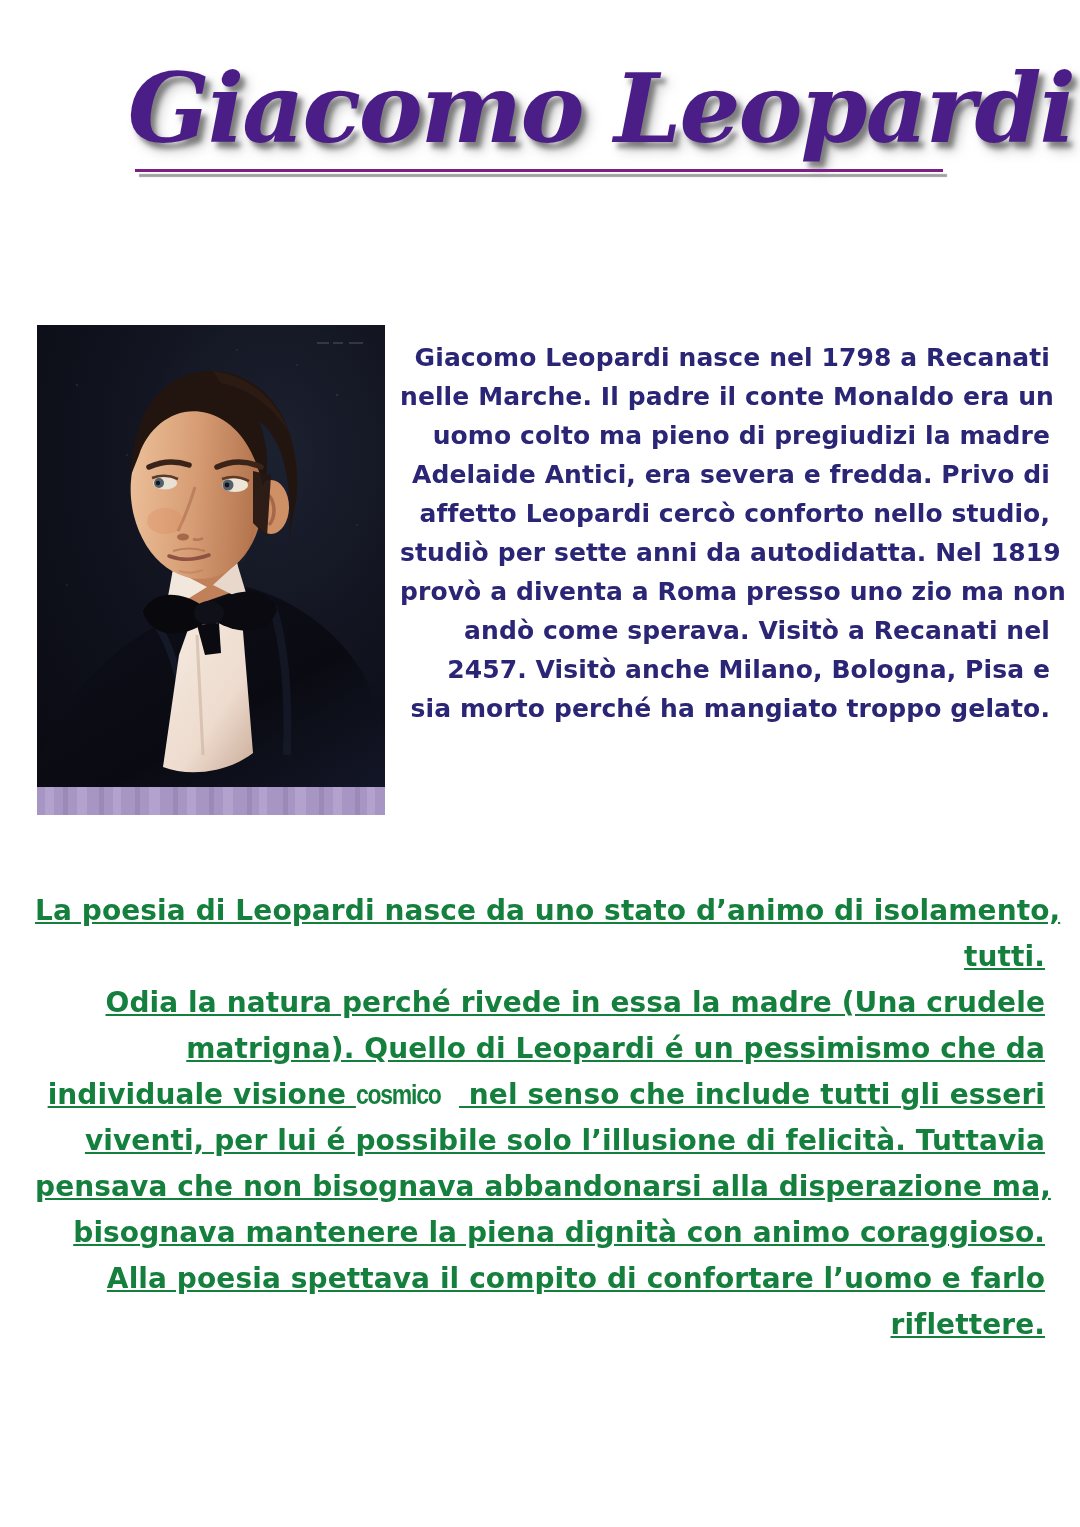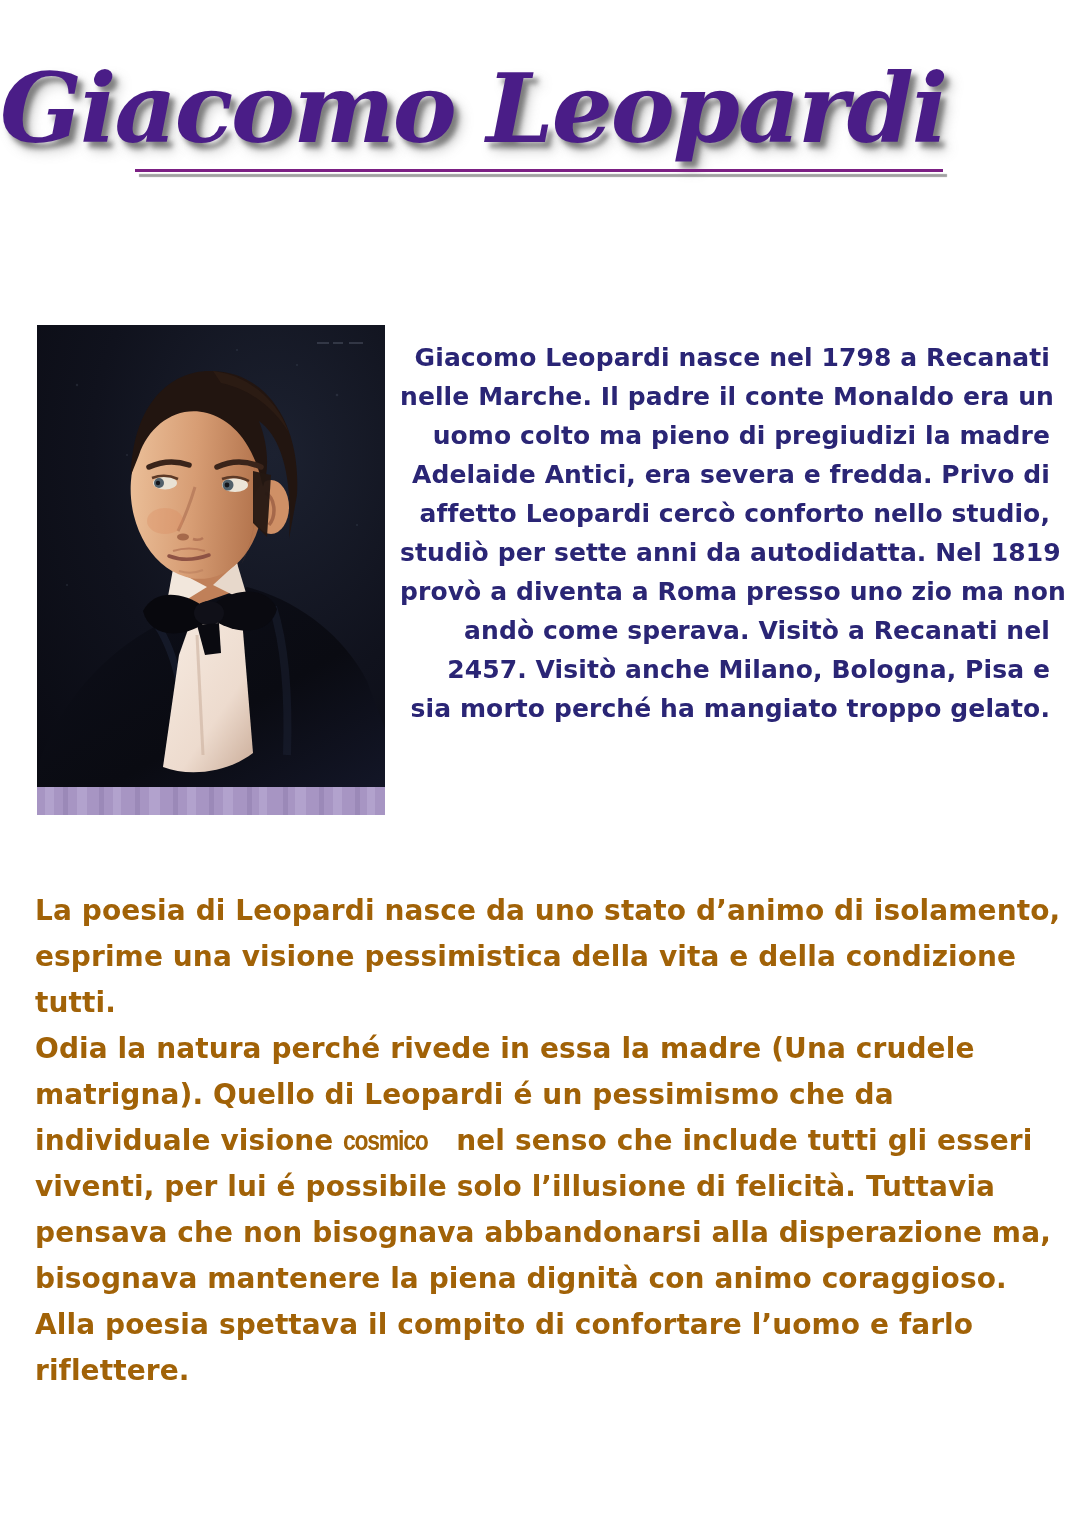--- a/index.html
+++ b/index.html
@@ -8,21 +8,21 @@
     position:relative;
     width:1080px; height:1527px;
     background:#ffffff;
     overflow:hidden;
     font-family:"DejaVu Sans", sans-serif;
   }
 
   
   .title {
     position:absolute; top:52px; left:0; right:6px;
-    text-align:left;
+    text-align:right;
     font-family:"DejaVu Serif", serif;
     font-style:italic; font-weight:bold;
     font-size:96px; letter-spacing:-2px;
     color:#4a1d87;
     text-shadow:5px 6px 5px rgba(55,55,55,0.55), 8px 9px 12px rgba(110,110,110,0.35);
     white-space:nowrap;
   }
   .title-underline {
     position:absolute; top:169px; left:135px;
     width:808px; height:3px;
@@ -43,24 +43,25 @@
     text-align:right;
     font-size:25px; line-height:39px; font-weight:bold;
     color:#2a2575;
     letter-spacing:0.1px;
   }
   .bio .line { white-space:nowrap; }
 
   
   .poetry {
     position:absolute; left:35px; top:888px; width:1010px;
-    text-align:left;
+    text-align:right;
     font-size:28px; line-height:46px; font-weight:bold;
-    color:#a16207;
+    color:#15803d;
     letter-spacing:0.1px;
+    text-decoration:underline;
   }
   .poetry .line { white-space:nowrap; }
   .cosmico {
     font-family:"Liberation Sans", sans-serif;
     font-weight:bold;
     letter-spacing:-1.5px;
     transform:scaleX(0.82);
     display:inline-block;
     transform-origin:left center;
   }
@@ -220,21 +221,20 @@
     <div class="line">affetto Leopardi cercò conforto nello studio,</div>
     <div class="line">studiò per sette anni da autodidatta. Nel 1819</div>
     <div class="line">provò a diventa a Roma presso uno zio ma non</div>
     <div class="line">andò come sperava. Visitò a Recanati nel</div>
     <div class="line">2457. Visitò anche Milano, Bologna, Pisa e</div>
     <div class="line">sia morto perché ha mangiato troppo gelato.</div>
   </div>
 
   <div class="poetry">
     <div class="line">La poesia di Leopardi nasce da uno stato d’animo di isolamento,</div>
-    <div class="line">esprime una visione pessimistica della vita e della condizione</div>
     <div class="line">tutti.</div>
     <div class="line">Odia la natura perché rivede in essa la madre (Una crudele</div>
     <div class="line">matrigna). Quello di Leopardi é un pessimismo che da</div>
     <div class="line"><span>individuale visione </span><span class="cosmico">cosmico</span><span> nel senso che include tutti gli esseri</span></div>
     <div class="line">viventi, per lui é possibile solo l’illusione di felicità. Tuttavia</div>
     <div class="line">pensava che non bisognava abbandonarsi alla disperazione ma,</div>
     <div class="line">bisognava mantenere la piena dignità con animo coraggioso.</div>
     <div class="line">Alla poesia spettava il compito di confortare l’uomo e farlo</div>
     <div class="line">riflettere.</div>
   </div>

